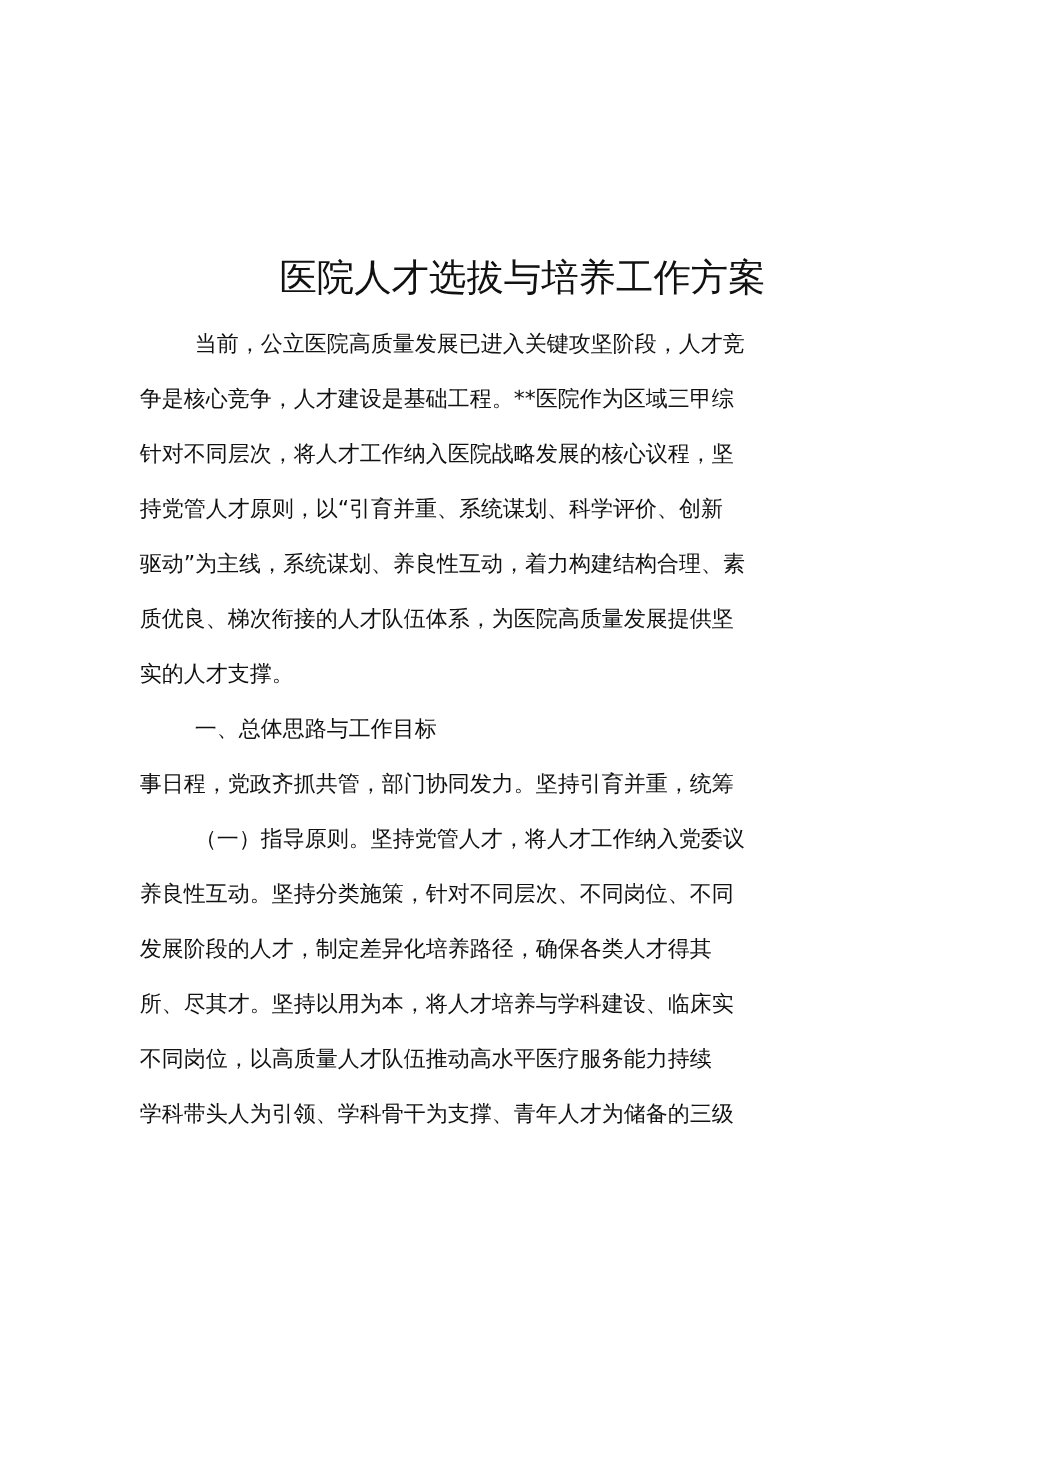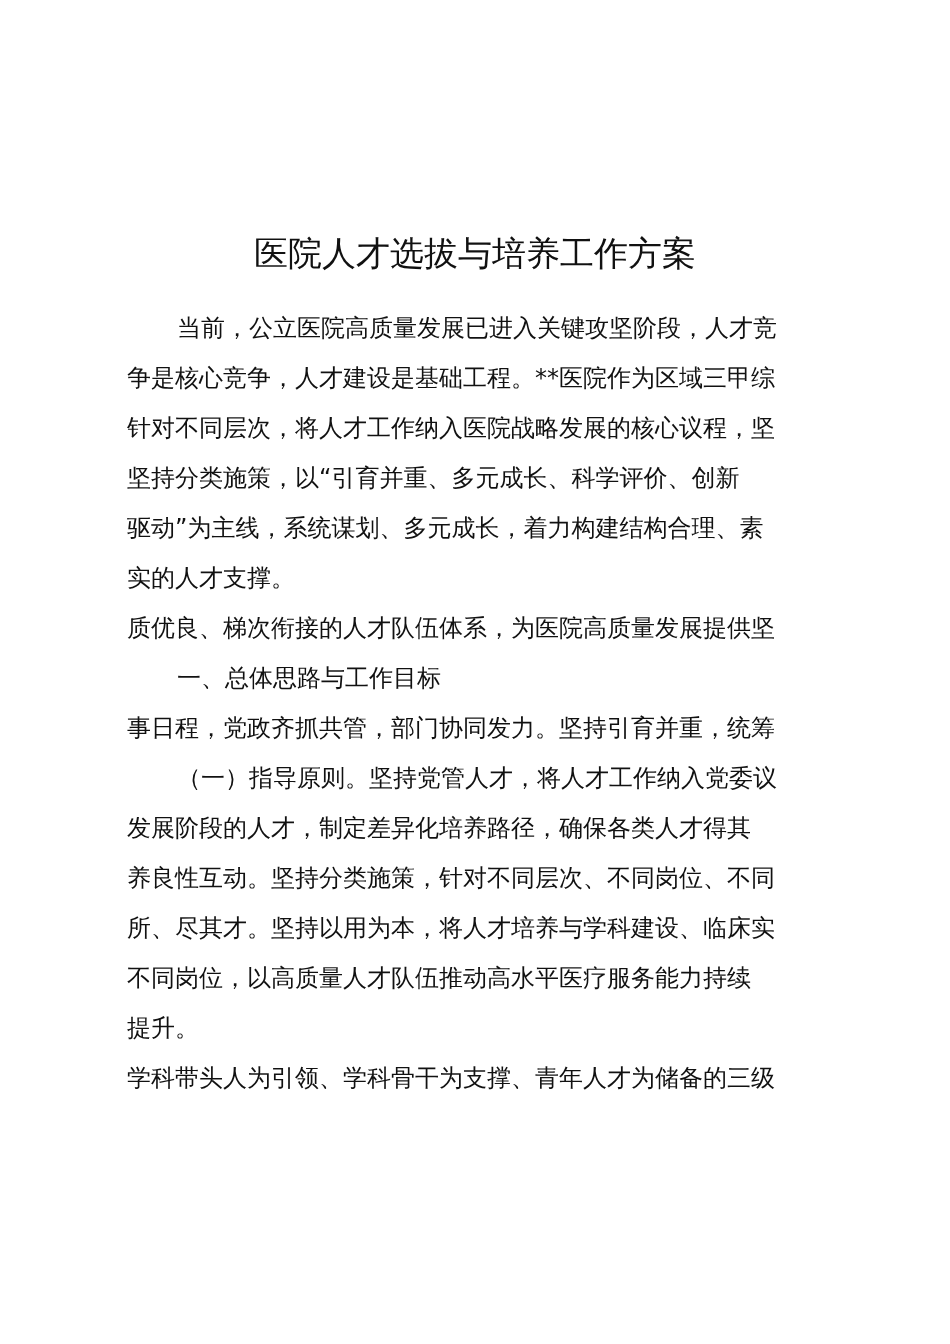--- a/index.html
+++ b/index.html
@@ -32,23 +32,23 @@
       text-align: center;
       font-size: 34px;
       line-height: 48px;
       letter-spacing: 0px;
       font-weight: normal;
       margin: 0;
     }
     .body {
       position: absolute;
       left: 127px;
-      top: 256px;
+      top: 240px;
       width: 706px;
-      font-size: 24px;
+      font-size: 20px;
       line-height: 50px;
     }
     .line {
       display: block;
       white-space: nowrap;
       height: 50px;
     }
     .line.indent {
       padding-left: 50px;
     }
@@ -59,38 +59,37 @@
 <div class="page">
 
   <h1 class="title">医院人才选拔与培养工作方案</h1>
 
   <div class="body">
 
     <div>
       <span class="line indent">当前，公立医院高质量发展已进入关键攻坚阶段，人才竞</span>
       <span class="line">争是核心竞争，人才建设是基础工程。**医院作为区域三甲综</span>
       <span class="line">针对不同层次，将人才工作纳入医院战略发展的核心议程，坚</span>
-      <span class="line">坚持分类施策，以“引育并重、多元成长、科学评价、创新</span>
-      <span class="line">驱动”为主线，系统谋划、多元成长，着力构建结构合理、素</span>
+      <span class="line">持党管人才原则，以“引育并重、系统谋划、科学评价、创新</span>
+      <span class="line">驱动”为主线，系统谋划、养良性互动，着力构建结构合理、素</span>
+      <span class="line">质优良、梯次衔接的人才队伍体系，为医院高质量发展提供坚</span>
       <span class="line">实的人才支撑。</span>
-      <span class="line">质优良、梯次衔接的人才队伍体系，为医院高质量发展提供坚</span>
     </div>
 
     <div>
       <span class="line indent">一、总体思路与工作目标</span>
     </div>
 
     <div>
       <span class="line">事日程，党政齐抓共管，部门协同发力。坚持引育并重，统筹</span>
       <span class="line indent">（一）指导原则。坚持党管人才，将人才工作纳入党委议</span>
+      <span class="line">养良性互动。坚持分类施策，针对不同层次、不同岗位、不同</span>
       <span class="line">发展阶段的人才，制定差异化培养路径，确保各类人才得其</span>
-      <span class="line">养良性互动。坚持分类施策，针对不同层次、不同岗位、不同</span>
       <span class="line">所、尽其才。坚持以用为本，将人才培养与学科建设、临床实</span>
       <span class="line">不同岗位，以高质量人才队伍推动高水平医疗服务能力持续</span>
-      <span class="line">提升。</span>
     </div>
 
     <div>
       <span class="line">学科带头人为引领、学科骨干为支撑、青年人才为储备的三级</span>
     </div>
 
   </div>
 </div>
 
 </body></html>

